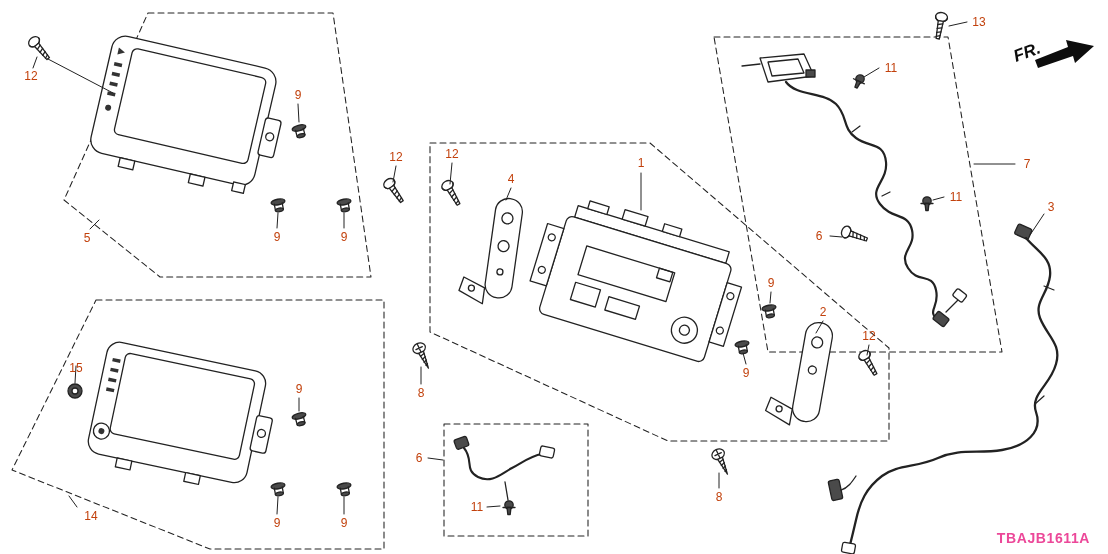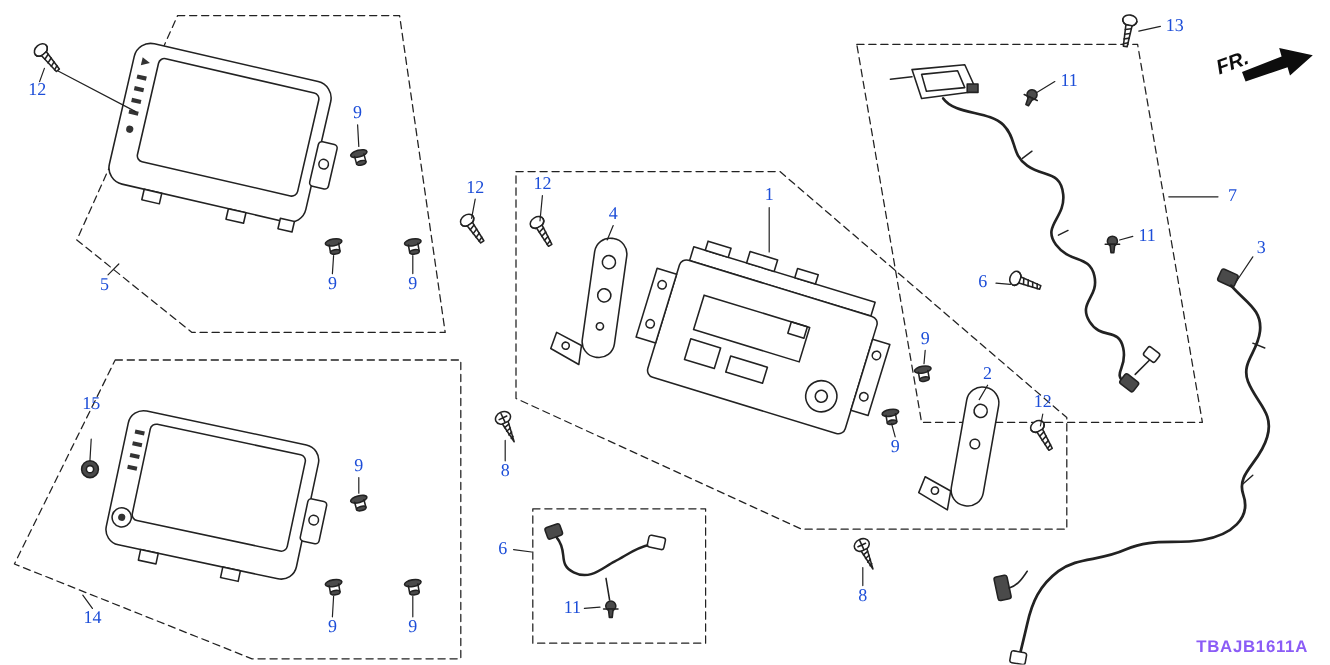--- a/index.html
+++ b/index.html
@@ -4,26 +4,26 @@
 <style>
   :root { --ink:#222222; --bg:#ffffff; }
   html,body { margin:0; padding:0; background:var(--bg,#fff); }
   .stage {
     position:relative; width:1108px; height:554px; background:var(--bg,#fff);
     font-family:"Liberation Sans", sans-serif; overflow:hidden; color:var(--ink,#222);
   }
   .stage svg { position:absolute; left:0; top:0; color:var(--ink,#222); }
   .callout {
     position:absolute; transform:translate(-50%,-50%);
-    font-size:15px; line-height:1; color:#1d4ed8; cursor:pointer;
-    font-family:Liberation Serif, serif;
+    font-size:12px; line-height:1; color:#c2410c; cursor:pointer;
+    font-family:Liberation Sans, sans-serif;
   }
   .diagram-code {
     position:absolute; right:18px; bottom:8px;
-    font-size:14px; font-weight:bold; letter-spacing:0.6px; color:#8b5cf6;
+    font-size:14px; font-weight:bold; letter-spacing:0.6px; color:#ec4899;
   }
   svg text.fr-text {
     font-family:"Liberation Sans", sans-serif; font-weight:bold; font-style:italic;
     font-size:17px; fill:#0d0d0d; stroke:none;
   }
 </style>
 </head>
 <body>
 
 <div class="stage">
@@ -221,22 +221,22 @@
       <div class="callout" style="left: 1027px; top: 164px;">7</div>
       <div class="callout" style="left: 956px; top: 197px;">11</div>
       <div class="callout" style="left: 819px; top: 236px;">6</div>
       <div class="callout" style="left: 1051px; top: 207px;">3</div>
       <div class="callout" style="left: 771px; top: 283px;">9</div>
       <div class="callout" style="left: 823px; top: 312px;">2</div>
       <div class="callout" style="left: 869px; top: 336px;">12</div>
       <div class="callout" style="left: 746px; top: 373px;">9</div>
       <div class="callout" style="left: 421px; top: 393px;">8</div>
       <div class="callout" style="left: 719px; top: 497px;">8</div>
-      <div class="callout" style="left: 76px; top: 337px;">15</div>
-      <div class="callout" style="left: 77px; top: 516px;">14</div>
+      <div class="callout" style="left: 76px; top: 368px;">15</div>
+      <div class="callout" style="left: 91px; top: 516px;">14</div>
       <div class="callout" style="left: 299px; top: 389px;">9</div>
       <div class="callout" style="left: 277px; top: 523px;">9</div>
       <div class="callout" style="left: 344px; top: 523px;">9</div>
       <div class="callout" style="left: 419px; top: 458px;">6</div>
       <div class="callout" style="left: 477px; top: 507px;">11</div>
     </div>
 
   <div class="diagram-code">TBAJB1611A</div>
 </div>
 

